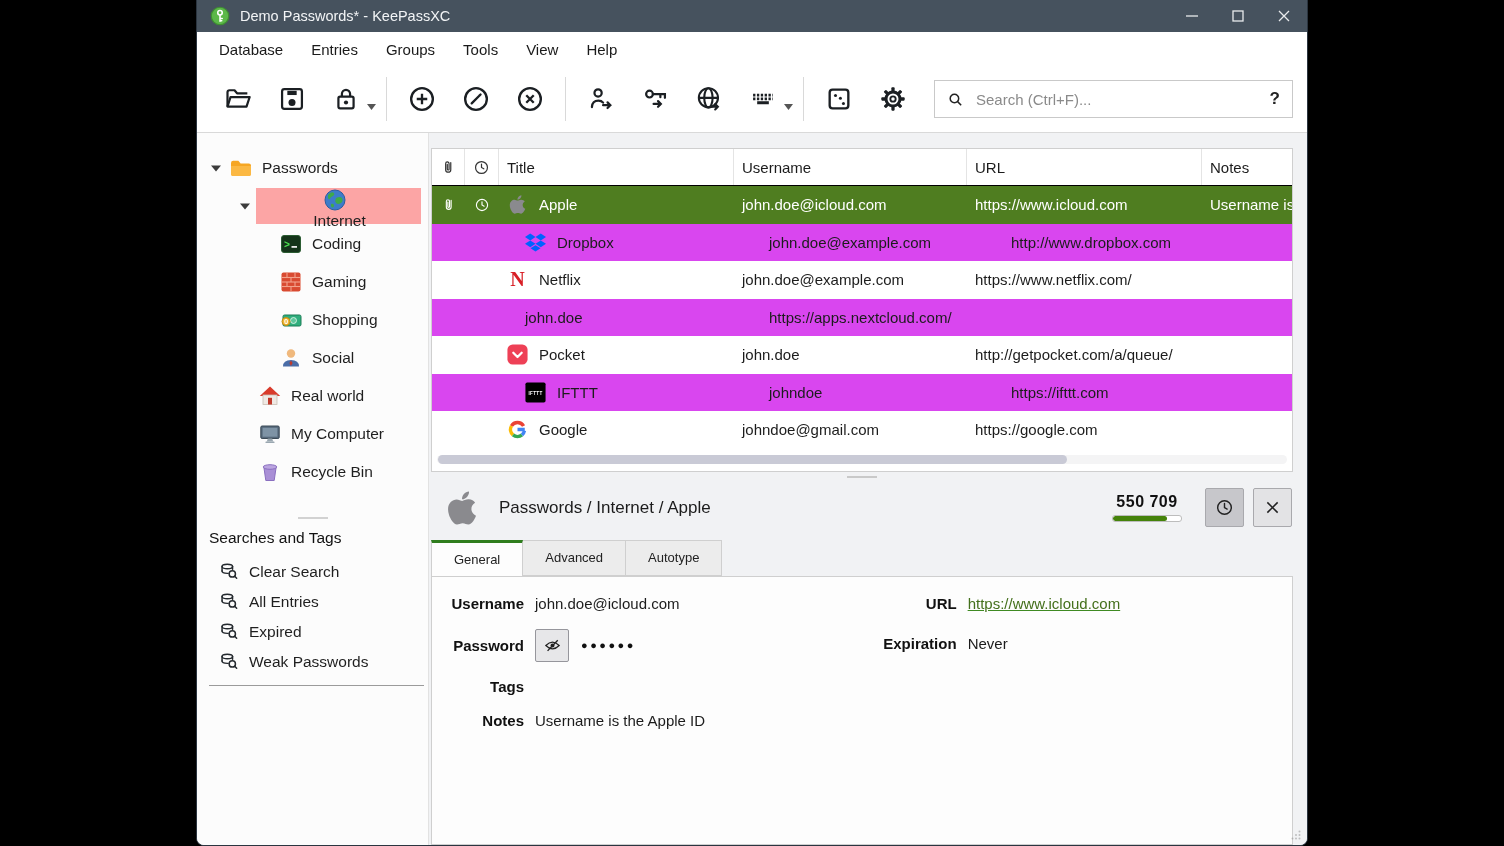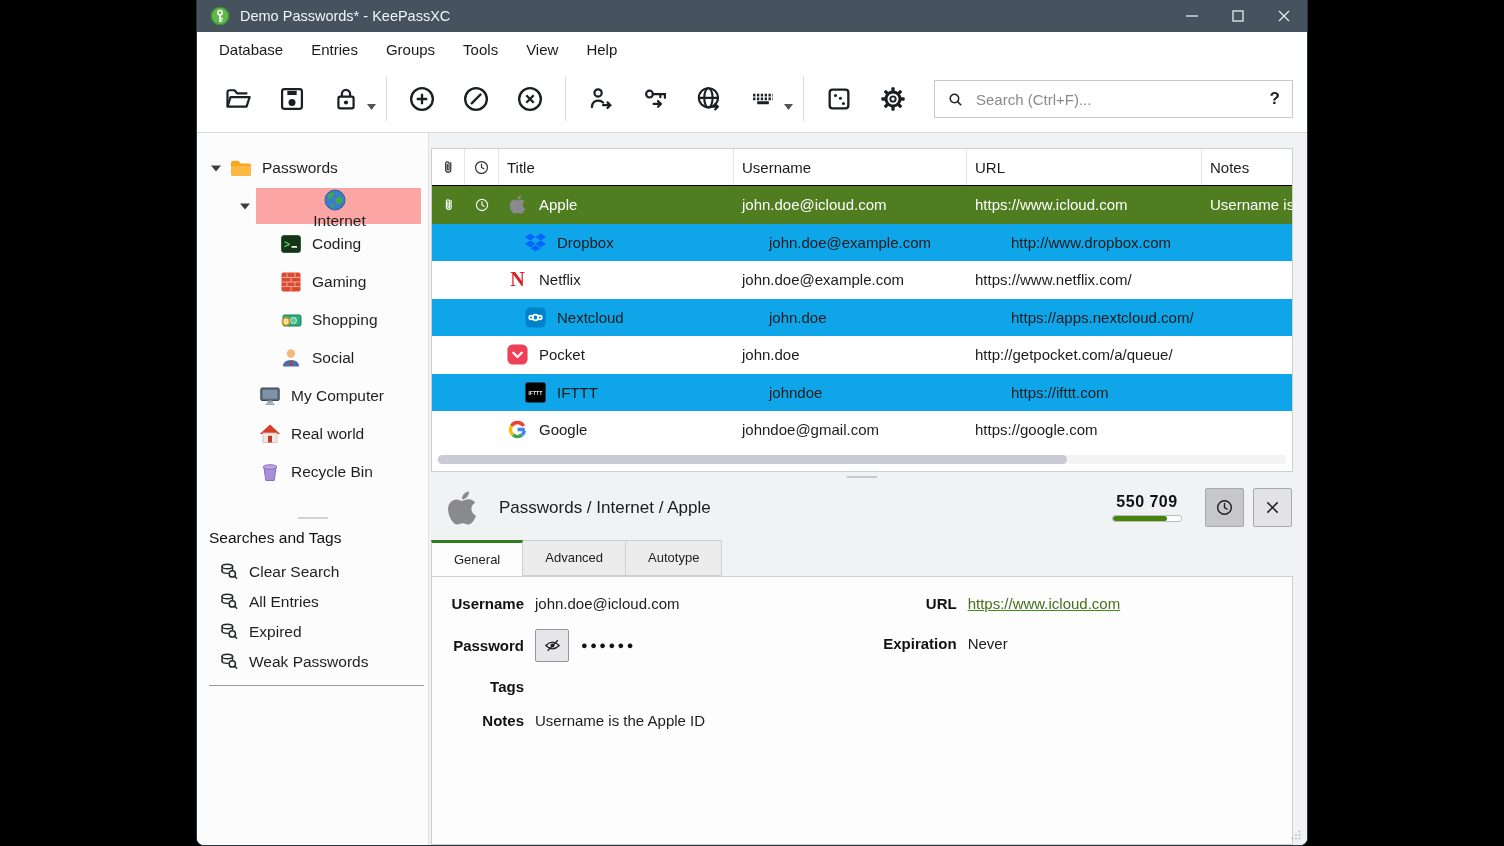--- a/index.html
+++ b/index.html
@@ -62,21 +62,21 @@
   .t-header .cell { display:flex; align-items:center; font-size:15px; color:#1c1c1c;
                     border-right:1px solid #e4e4e4; padding-left:8px; overflow:hidden; }
   .t-header .cell:last-child { border-right:none; }
   .t-header .icon-cell { justify-content:center; padding-left:0; }
   .t-header .icon-cell svg { width:17px; height:17px; }
   .entry-row { height:37.5px; }
   .entry-row .cell { display:flex; align-items:center; font-size:15px; color:#1c1c1c;
                      padding-left:8px; overflow:hidden; white-space:nowrap; }
   .entry-row .icon-cell { justify-content:center; padding-left:0; }
   .entry-row .icon-cell svg { width:16px; height:16px; }
-  .entry-row.alt { background:#0ea5e9;gap:9px; }
+  .entry-row.alt { background:#d946ef;gap:9px; }
   .entry-row.selected { background:#4f7d20; }
   .entry-row.selected .cell { color:#fff; }
   .favicon { width:21px; height:21px; margin-right:11px; flex:0 0 auto; }
   .favicon svg { width:100%; height:100%; display:block; }
   .t-scroll { height:22px; display:flex; align-items:center; padding:0 5px; }
   .t-track { flex:1; height:9px; background:#f4f4f5; border-radius:5px; position:relative; }
   .t-thumb { position:absolute; left:1px; top:0; height:9px; width:74%; background:#c9cad6; border-radius:5px; }
 
   .pane-splitter { height:10px; display:flex; align-items:center; justify-content:center; flex:0 0 auto; }
   .pane-splitter div { width:30px; height:2px; background:#c9c9c9; }
@@ -371,40 +371,40 @@
                 </svg>
               </span>
               <span class="tree-label">Social</span>
             </span>
           </div>
           <div class="tree-row" style="padding-left: 37px;">
             <span class="expander"></span>
             <span class="tree-body">
               <span class="tree-icon">
                 <svg viewBox="0 0 24 24">
+                  <polygon points="12,2.5 1.8,12 22.2,12" fill="#d93b2b"></polygon>
+                  <rect x="5" y="11" width="14" height="9.5" fill="#efe9e4" stroke="#c9bdb2" stroke-width="0.8"></rect>
+                  <rect x="10" y="13.8" width="4" height="6.7" fill="#c0392b"></rect>
+                </svg>
+              </span>
+              <span class="tree-label">Real world</span>
+            </span>
+          </div>
+          <div class="tree-row" style="padding-left: 37px;">
+            <span class="expander"></span>
+            <span class="tree-body">
+              <span class="tree-icon">
+                <svg viewBox="0 0 24 24">
                   <rect x="2.8" y="4" width="18.4" height="12.5" rx="1.3" fill="#56687a" stroke="#3b4a57" stroke-width="1"></rect>
                   <rect x="4.6" y="5.8" width="14.8" height="8.9" fill="#7e93a5"></rect>
                   <path d="M9.8 16.5 h4.4 l1 3 h-6.4 Z" fill="#9aa7b0"></path>
                   <rect x="7.5" y="19.5" width="9" height="1.6" rx="0.6" fill="#9aa7b0"></rect>
                 </svg>
               </span>
               <span class="tree-label">My Computer</span>
-            </span>
-          </div>
-          <div class="tree-row" style="padding-left: 37px;">
-            <span class="expander"></span>
-            <span class="tree-body">
-              <span class="tree-icon">
-                <svg viewBox="0 0 24 24">
-                  <polygon points="12,2.5 1.8,12 22.2,12" fill="#d93b2b"></polygon>
-                  <rect x="5" y="11" width="14" height="9.5" fill="#efe9e4" stroke="#c9bdb2" stroke-width="0.8"></rect>
-                  <rect x="10" y="13.8" width="4" height="6.7" fill="#c0392b"></rect>
-                </svg>
-              </span>
-              <span class="tree-label">Real world</span>
             </span>
           </div>
           <div class="tree-row" style="padding-left: 37px;">
             <span class="expander"></span>
             <span class="tree-body">
               <span class="tree-icon">
                 <svg viewBox="0 0 24 24">
                   <path d="M6 8 L7.8 20.5 H16.2 L18 8 Z" fill="#a98fd6" stroke="#8a6fc0" stroke-width="1"></path>
                   <ellipse cx="12" cy="7" rx="6.8" ry="2.3" fill="#bba5e0" stroke="#8a6fc0" stroke-width="1"></ellipse>
                 </svg>
@@ -546,33 +546,20 @@
                 </span>
                 <span>Netflix</span>
               </div>
               <div class="cell">john.doe@example.com</div>
               <div class="cell">https://www.netflix.com/</div>
               <div class="cell"></div>
             </div>
             <div class="entry-row t-grid alt">
               <div class="cell icon-cell"></div>
               <div class="cell icon-cell"></div>
-              <div class="cell">
-                <span class="favicon">
-                  <svg viewBox="0 0 24 24">
-                    <rect x="0.5" y="0.5" width="23" height="23" rx="5.5" fill="#0082c9"></rect>
-                    <g fill="none" stroke="#fff" stroke-width="1.9">
-                      <circle cx="6.9" cy="12" r="2.1"></circle>
-                      <circle cx="12" cy="12" r="3.2"></circle>
-                      <circle cx="17.1" cy="12" r="2.1"></circle>
-                    </g>
-                  </svg>
-                </span>
-                <span>Nextcloud</span>
-              </div>
               <div class="cell">john.doe</div>
               <div class="cell">https://apps.nextcloud.com/</div>
               <div class="cell"></div>
             </div>
             <div class="entry-row t-grid">
               <div class="cell icon-cell"></div>
               <div class="cell icon-cell"></div>
               <div class="cell">
                 <span class="favicon">
                   <svg viewBox="0 0 24 24">

